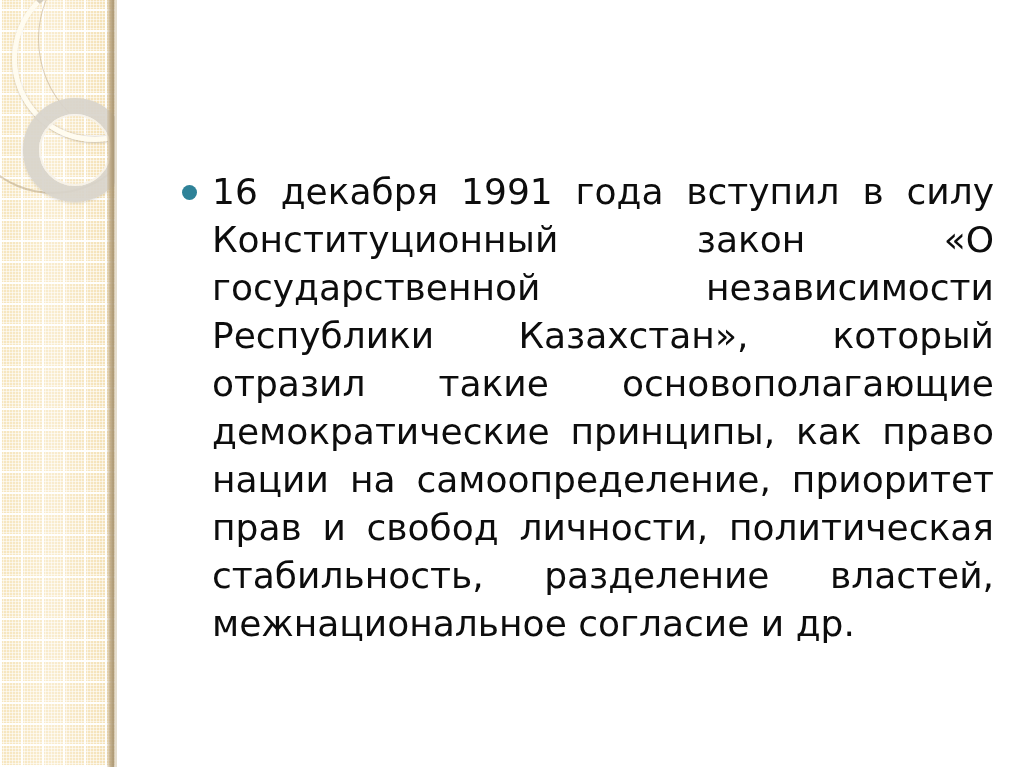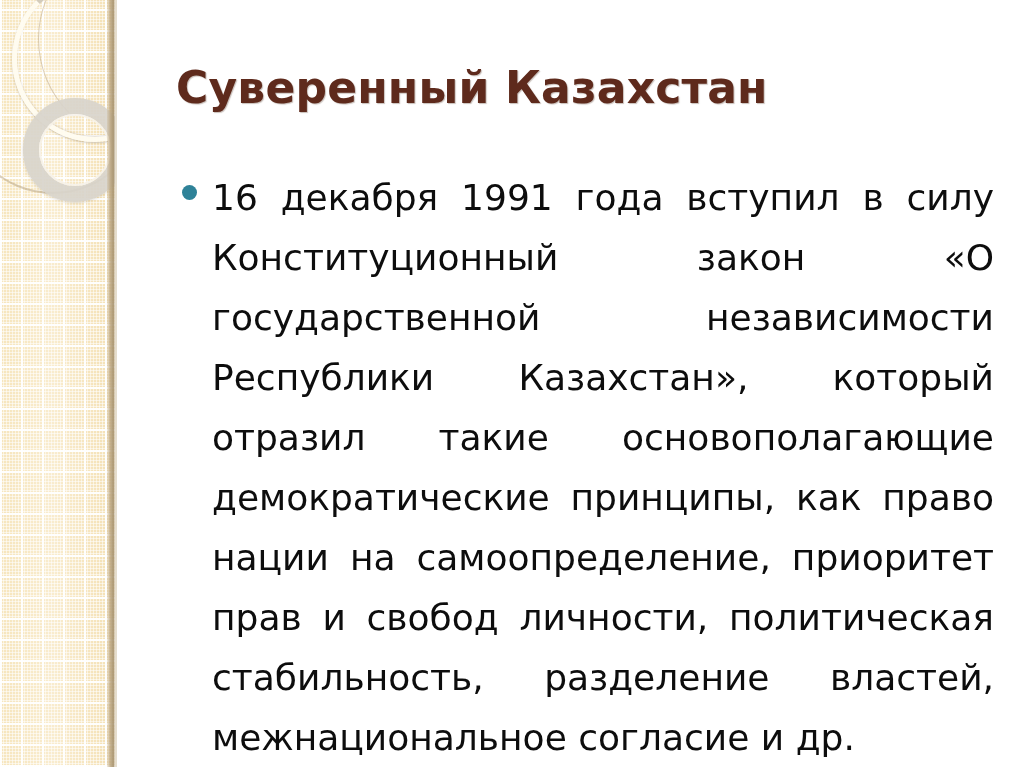--- a/index.html
+++ b/index.html
@@ -162,21 +162,21 @@
     left: 6px;
     top: 17px;
     width: 15px;
     height: 15px;
     border-radius: 50%;
     background: #2e8298;
   }
   .bullet-text {
     display: block;
     font-size: 36px;
-    line-height: 60px;
+    line-height: 48px;
     color: #0d0d0d;
     text-align: justify;
     text-justify: inter-word;
     word-spacing: 0px;
     hyphens: none;
   }
   
 </style>
 </head>
 <body>
@@ -187,21 +187,20 @@
     <div class="ring" id="arc-sweep"></div>
     <div class="ring" id="ring-large"></div>
     <div class="ring" id="ring-large-shade"></div>
     <div class="ring" id="arc-thin"></div>
     <div class="ring" id="ring-small"></div>
     <div class="ring" id="ring-small-inner"></div>
     <div id="sidebar-edge"></div>
   </div>
   <div id="sidebar-hairline"></div>
 
-  <div id="title">Суверенный Казахстан</div>
 
   <div id="body">
     <div class="bullet-row">
       <span class="bullet-dot"></span>
       <span class="bullet-text">16 декабря 1991 года вступил в силу Конституционный закон «О государственной независимости Республики Казахстан», который отразил такие основополагающие демократические принципы, как право нации на самоопределение, приоритет прав и свобод личности, политическая стабильность, разделение властей, межнациональное согласие и др.</span>
     </div>
   </div>
 
 </div>
 

